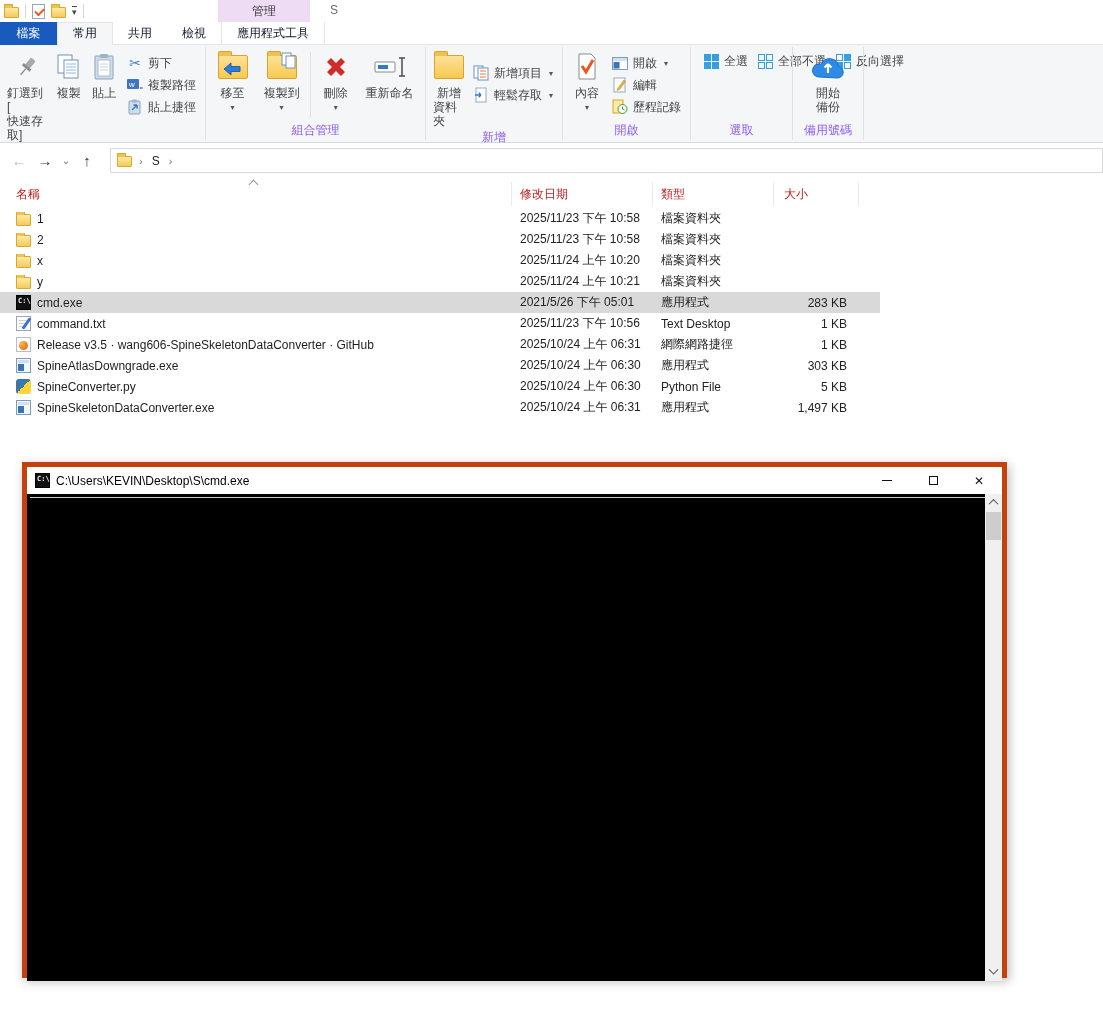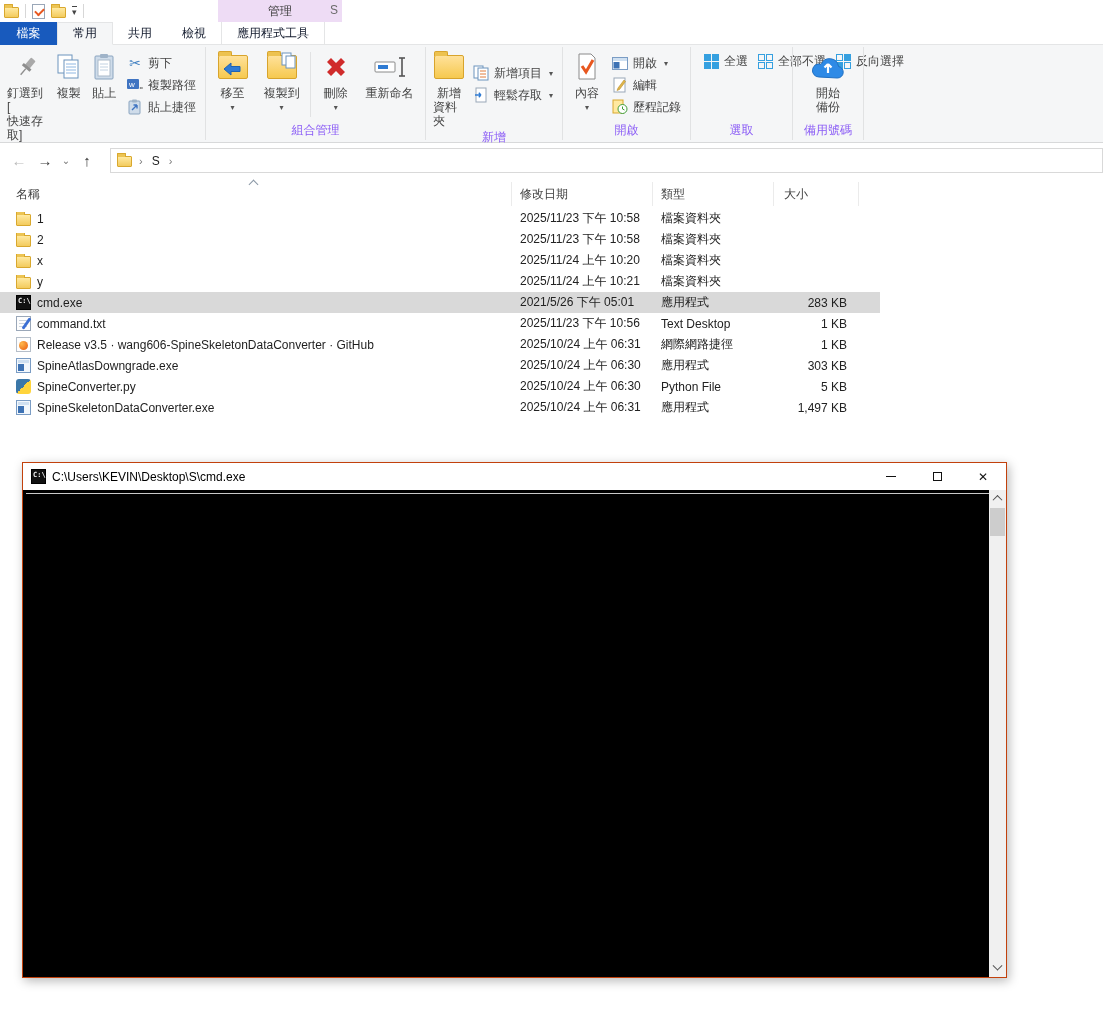--- a/index.html
+++ b/index.html
@@ -9,21 +9,21 @@
 
   
   .titlebar { position:absolute; left:0; top:0; width:1103px; height:22px; background:#fff; }
   .qat { position:absolute; left:4px; top:2px; display:flex; align-items:center; gap:6px; height:18px; }
   .qat-sep { width:1px; height:14px; background:#d7d7d7; }
   .mini-folder { width:15px; height:11px; background:linear-gradient(#ffe9a0,#f3cb5d); border:1px solid #d9a82e; border-radius:1px; position:relative; margin-top:2px; }
   .mini-folder::before { content:""; position:absolute; left:-1px; top:-4px; width:7px; height:3px; background:#ecc453; border:1px solid #d9a82e; border-bottom:none; border-radius:1px 1px 0 0; }
   .mini-props { width:13px; height:15px; background:#fff; border:1px solid #9aa7b8; position:relative; }
   .mini-props::after { content:""; position:absolute; left:2px; top:3px; width:7px; height:4px; border-left:2px solid #e8571f; border-bottom:2px solid #e8571f; transform:rotate(-45deg); }
   .qat-caret { font-size:9px; color:#444; border-top:1px solid #444; line-height:8px; padding-top:1px; }
-  .manage-block { position:absolute; left:218px; top:0; width:124px; height:22px; background:#eedcf5; color:#3c3c3c; display:flex; align-items:center; justify-content:center; }
+  .manage-block { position:absolute; left:218px; top:0; width:92px; height:22px; background:#eedcf5; color:#3c3c3c; display:flex; align-items:center; justify-content:center; }
   .win-title { position:absolute; left:330px; top:3px; color:#6a6a6a; }
 
   
   .tabrow { position:absolute; left:0; top:22px; width:1103px; height:23px; background:#fff; display:flex; border-bottom:1px solid #e4e5e6; }
   .tab { padding:0 15px; display:flex; align-items:center; color:#0f172a; height:23px; }
   .tab-file { background:#185abd; color:#fff; width:57px; justify-content:center; }
   .tab-active { background:#f5f6f7; border:1px solid #e4e5e6; border-bottom:1px solid #f5f6f7; margin-bottom:-1px; }
   .tab-apptools { border-left:1px solid #e4e5e6; border-right:1px solid #e4e5e6; }
 
   
@@ -52,21 +52,21 @@
   
   .navrow { position:absolute; left:0; top:144px; width:1103px; height:33px; background:#fff; display:flex; align-items:center; }
   .navbtn { font-size:15px; width:26px; text-align:center; color:#3a3a3a; }
   .navbtn.disabled { color:#b9b9b9; }
   .nav-chev { font-size:10px; color:#777; width:16px; text-align:center; }
   .addressbar { position:absolute; left:110px; top:4px; height:25px; width:993px; border:1px solid #d9d9d9; background:#fff; display:flex; align-items:center; padding-left:6px; gap:5px; }
   .crumb-sep { color:#777; font-size:11px; padding:0 2px; }
   .crumb { color:#222; padding:0 2px; }
 
   
-  .listheader { position:absolute; left:0; top:182px; width:905px; height:24px; display:flex; color:#404040; }
+  .listheader { position:absolute; left:0; top:182px; width:905px; height:24px; display:flex; color:#b91c1c; }
   .hcell { padding:4px 8px 0 8px; border-right:1px solid #ebebeb; position:relative; }
   .hc-name { width:512px; padding-left:16px; }
   .hc-date { width:141px; }
   .hc-type { width:121px; }
   .hc-size { width:85px; text-align:left; padding-left:10px; }
   .sortcaret { position:absolute; left:250px; top:-1px; width:7px; height:7px; border-left:1px solid #8a97a5; border-top:1px solid #8a97a5; transform:rotate(45deg); }
   .listbody { position:absolute; left:0; top:208px; width:880px; }
   .frow { display:flex; align-items:center; height:21px; color:#1e1e1e; }
   .frow.selected { background:#d9d9d9; }
   .fcell-name { width:512px; padding-left:16px; display:flex; align-items:center; gap:6px; overflow:hidden; white-space:nowrap; }
@@ -85,21 +85,21 @@
   .fi-url { background:#fdfdfd; border:1px solid #b5bec9; }
   .fi-url::after { content:""; position:absolute; left:2px; top:3px; width:9px; height:9px; border-radius:50%; background:radial-gradient(circle at 30% 30%, #ffb84d, #e8590c); }
   .fi-doc { background:#fdfdfd; border:1px solid #9aa7b8; }
   .fi-doc::before { content:""; position:absolute; inset:3px 2px 2px 2px; background:repeating-linear-gradient(#aab6c4 0 1px, transparent 1px 3px); }
   .fi-exe { background:#f2f7fc; border:1px solid #7a9cc4; }
   .fi-exe::before { content:""; position:absolute; left:1px; right:1px; top:1px; height:3px; background:#cfe0f1; }
   .fi-exe::after { content:""; position:absolute; left:1px; top:5px; width:6px; height:7px; background:#3d72b4; }
   .fi-python { border-radius:3px; background:linear-gradient(135deg,#3b77a8 50%,#ffd43b 50%); }
 
   
-  .cmdwin { position:absolute; left:22px; top:462px; width:985px; height:516px; border:1px solid #c2410c; box-shadow:2px 3px 10px rgba(0,0,0,.28); background:#000; }
+  .cmdwin { position:absolute; left:22px; top:462px; width:985px; height:516px; border:5px solid #c2410c; box-shadow:2px 3px 10px rgba(0,0,0,.28); background:#000; }
   .cmd-titlebar { height:27px; background:#fff; display:flex; align-items:center; padding-left:8px; gap:6px; }
   .cmd-title { color:#000; flex:1; }
   .cmd-ctrls { display:flex; height:27px; }
   .cmd-ctrl { width:46px; display:flex; align-items:center; justify-content:center; color:#111; }
   .glyph-min { width:10px; height:1px; background:#111; display:block; }
   .glyph-max { width:9px; height:9px; border:1px solid #111; display:block; }
   .glyph-close { font-size:12px; }
   .console { position:relative; height:487px; background:#000; overflow:hidden; }
   .console-text { position:absolute; left:3px; top:3px; right:17px; font-family:"DejaVu Sans Mono","Liberation Mono",monospace; font-size:13px; line-height:16.5px; color:#cccccc; }
   .cline { white-space:pre; overflow:hidden; }

